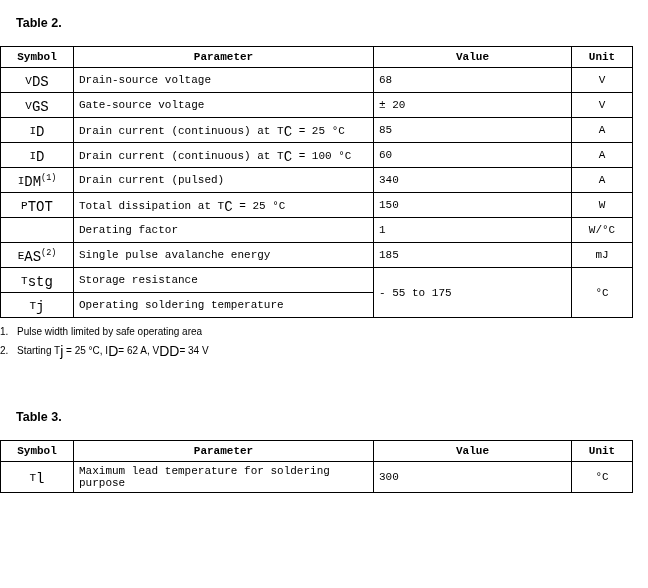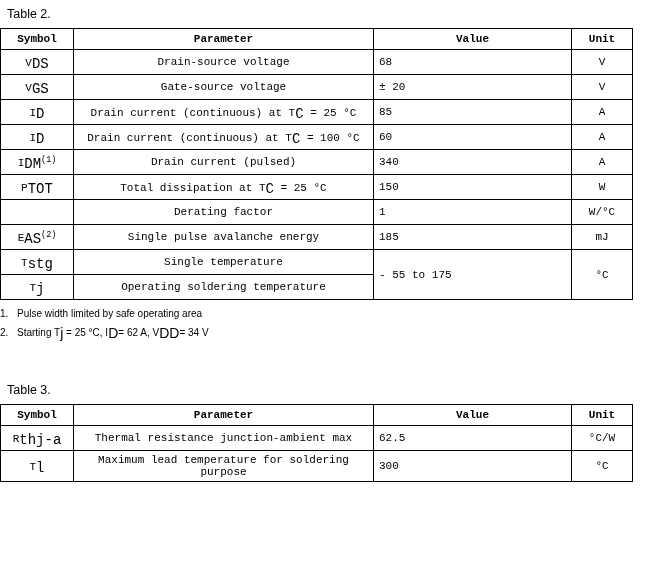--- a/index.html
+++ b/index.html
@@ -18,23 +18,23 @@
   }
   .page {
     position: relative;
     width: 648px;
     height: 588px;
     padding: 0;
   }
 
   
   .caption {
-    font-weight: normal;
+    font-weight: bold;
     font-size: 12.5px;
-    margin: 7px;
+    margin: 16px;
     padding: 0;
     display: flex;
     align-items: baseline;
   }
   .caption .cap-num {
     width: 92px;
     flex: 0 0 92px;
   }
   .caption .cap-title {
     flex: 1 1 auto;
@@ -53,21 +53,21 @@
     font-weight: normal;
     vertical-align: middle;
     font-family: Liberation Mono, monospace;
   }
   table.dt th {
     font-weight: bold;
     text-align: center;
     padding: 4px 5px;
   }
   .c-sym { text-align: center; }
-  .c-par { text-align: center; }
+  .c-par { text-align: left; }
   .c-val { text-align: left; }
   .c-unit { text-align: center; }
 
   sub { font-size: 14px; vertical-align: baseline; position: relative; top: 2px; }
   sup { font-size: 8.5px; vertical-align: baseline; position: relative; top: -4px; }
 
   
   .notes {
     margin-top: 6px;
     font-size: 10px;
@@ -179,21 +179,21 @@
 
       <tr>
         <td class="c-sym"><span>E</span><sub>AS</sub><sup>(2)</sup></td>
         <td class="c-par">Single pulse avalanche energy</td>
         <td class="c-val">185</td>
         <td class="c-unit">mJ</td>
       </tr>
 
       <tr>
         <td class="c-sym"><span>T</span><sub>stg</sub></td>
-        <td class="c-par">Single temperature</td>
+        <td class="c-par">Storage resistance</td>
         <td class="c-val" rowspan="2">- 55 to 175</td>
         <td class="c-unit" rowspan="2">°C</td>
       </tr>
 
       <tr>
         <td class="c-sym"><span>T</span><sub>j</sub></td>
         <td class="c-par">Operating soldering temperature</td>
       </tr>
     </tbody>
   </table>
@@ -225,26 +225,20 @@
     <thead>
       <tr>
         <th class="c-sym">Symbol</th>
         <th class="c-par" style="text-align:center">Parameter</th>
         <th class="c-val">Value</th>
         <th class="c-unit">Unit</th>
       </tr>
     </thead>
     <tbody>
       <tr>
-        <td class="c-sym"><span>R</span><sub>thj-a</sub></td>
-        <td class="c-par">Thermal resistance junction-ambient max</td>
-        <td class="c-val">62.5</td>
-        <td class="c-unit">°C/W</td>
-      </tr>
-      <tr>
         <td class="c-sym pad-cell"><span>T</span><sub>l</sub></td>
         <td class="c-par pad-cell">Maximum lead temperature for soldering purpose</td>
         <td class="c-val pad-cell">300</td>
         <td class="c-unit pad-cell">°C</td>
       </tr>
     </tbody>
   </table>
 
 </div>
 

